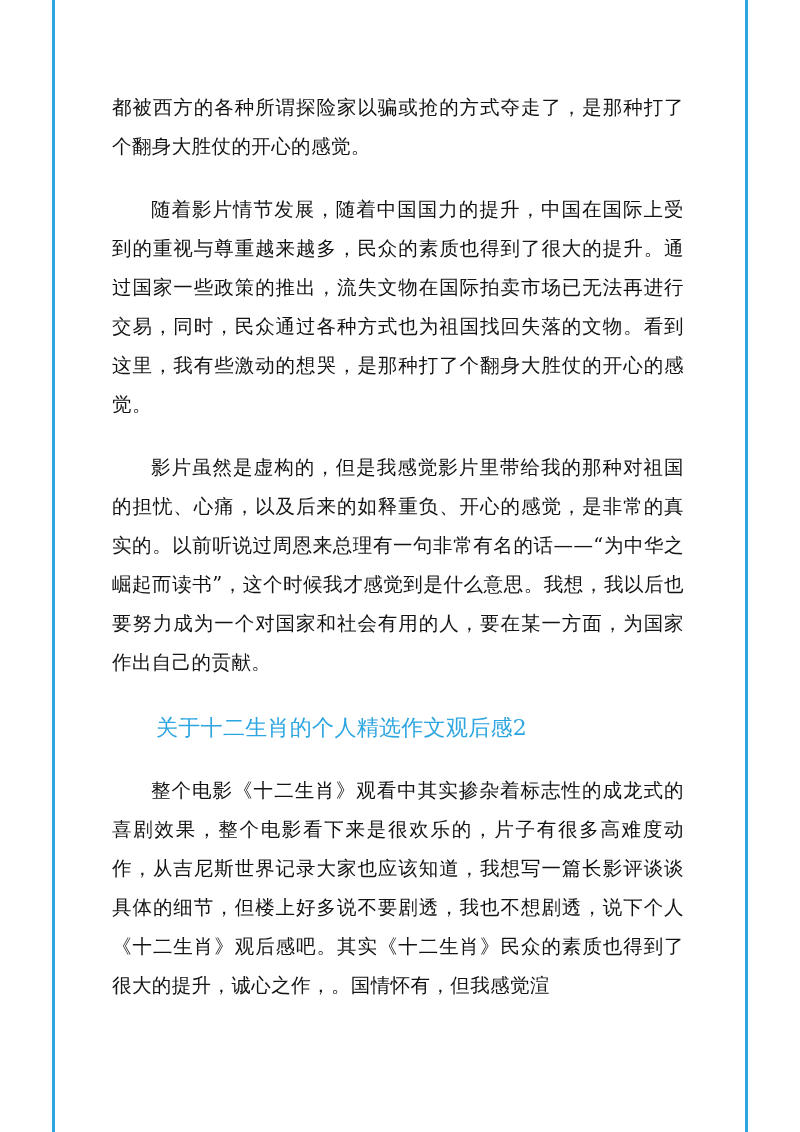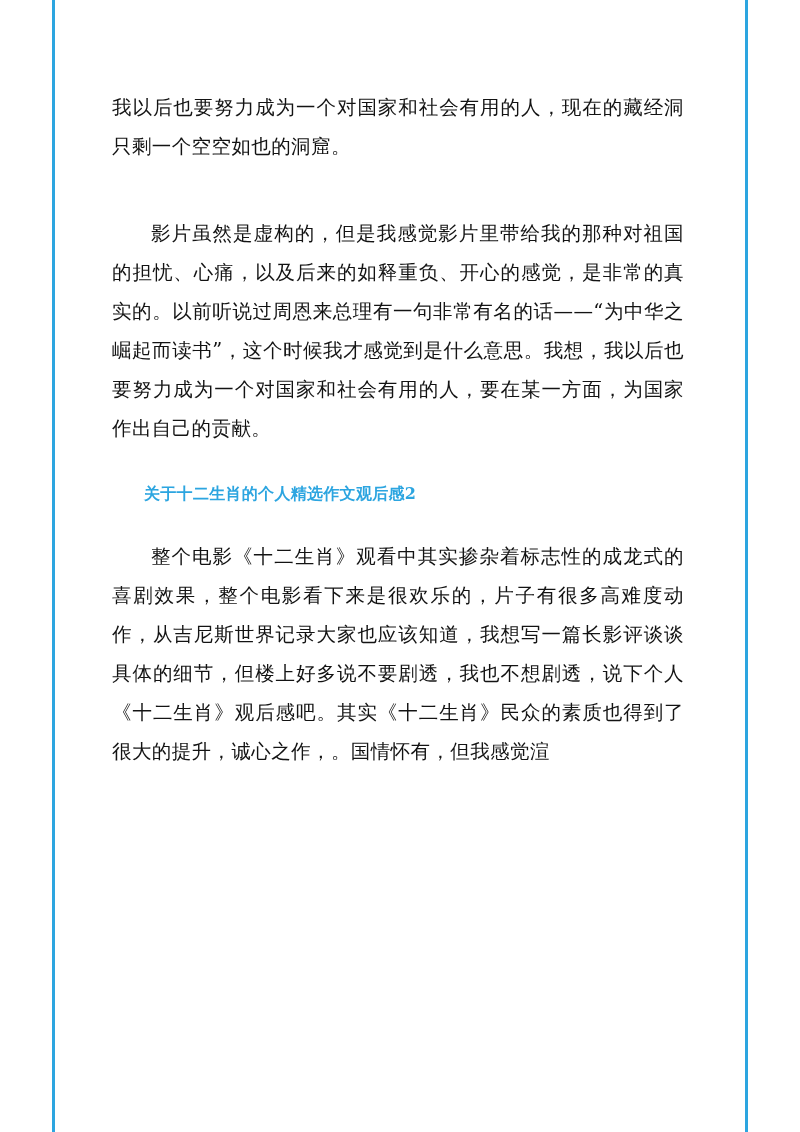--- a/index.html
+++ b/index.html
@@ -58,38 +58,39 @@
     text-indent: 2em;
   }
   .gap-sm {
     height: 24px;
   }
   .gap-md {
     height: 26px;
   }
   h2.section-heading {
     margin: 0;
-    font-size: 16px;
+    font-size: 22px;
     line-height: 39px;
-    font-weight: bold;
+    font-weight: normal;
     color: #2ca5e0;
     letter-spacing: 0.3px;
     text-indent: 2em;
   }
 </style>
 </head>
 <body>
 
 <div class="page">
   <div class="page-border-left"></div>
   <div class="page-border-right"></div>
 
   <div class="content">
-    <p class="para">我以后也要努力成为一个对国家和社会有用的人，现在的藏经洞只剩一个空空如也的洞窟。</p>
+    <p class="para">都被西方的各种所谓探险家以骗或抢的方式夺走了，是那种打了个翻身大胜仗的开心的感觉。</p>
     <div class="gap-sm"></div>
+    <p class="para indent">随着影片情节发展，随着中国国力的提升，中国在国际上受到的重视与尊重越来越多，民众的素质也得到了很大的提升。通过国家一些政策的推出，流失文物在国际拍卖市场已无法再进行交易，同时，民众通过各种方式也为祖国找回失落的文物。看到这里，我有些激动的想哭，是那种打了个翻身大胜仗的开心的感觉。</p>
     <div class="gap-sm"></div>
     <p class="para indent">影片虽然是虚构的，但是我感觉影片里带给我的那种对祖国的担忧、心痛，以及后来的如释重负、开心的感觉，是非常的真实的。以前听说过周恩来总理有一句非常有名的话——“为中华之崛起而读书”，这个时候我才感觉到是什么意思。我想，我以后也要努力成为一个对国家和社会有用的人，要在某一方面，为国家作出自己的贡献。</p>
     <div class="gap-md"></div>
     <h2 class="section-heading">关于十二生肖的个人精选作文观后感2</h2>
     <div class="gap-sm"></div>
     <p class="para indent">整个电影《十二生肖》观看中其实掺杂着标志性的成龙式的喜剧效果，整个电影看下来是很欢乐的，片子有很多高难度动作，从吉尼斯世界记录大家也应该知道，我想写一篇长影评谈谈具体的细节，但楼上好多说不要剧透，我也不想剧透，说下个人《十二生肖》观后感吧。其实《十二生肖》民众的素质也得到了很大的提升，诚心之作，。国情怀有，但我感觉渲</p>
   </div>
 </div>
 
 </body></html>

